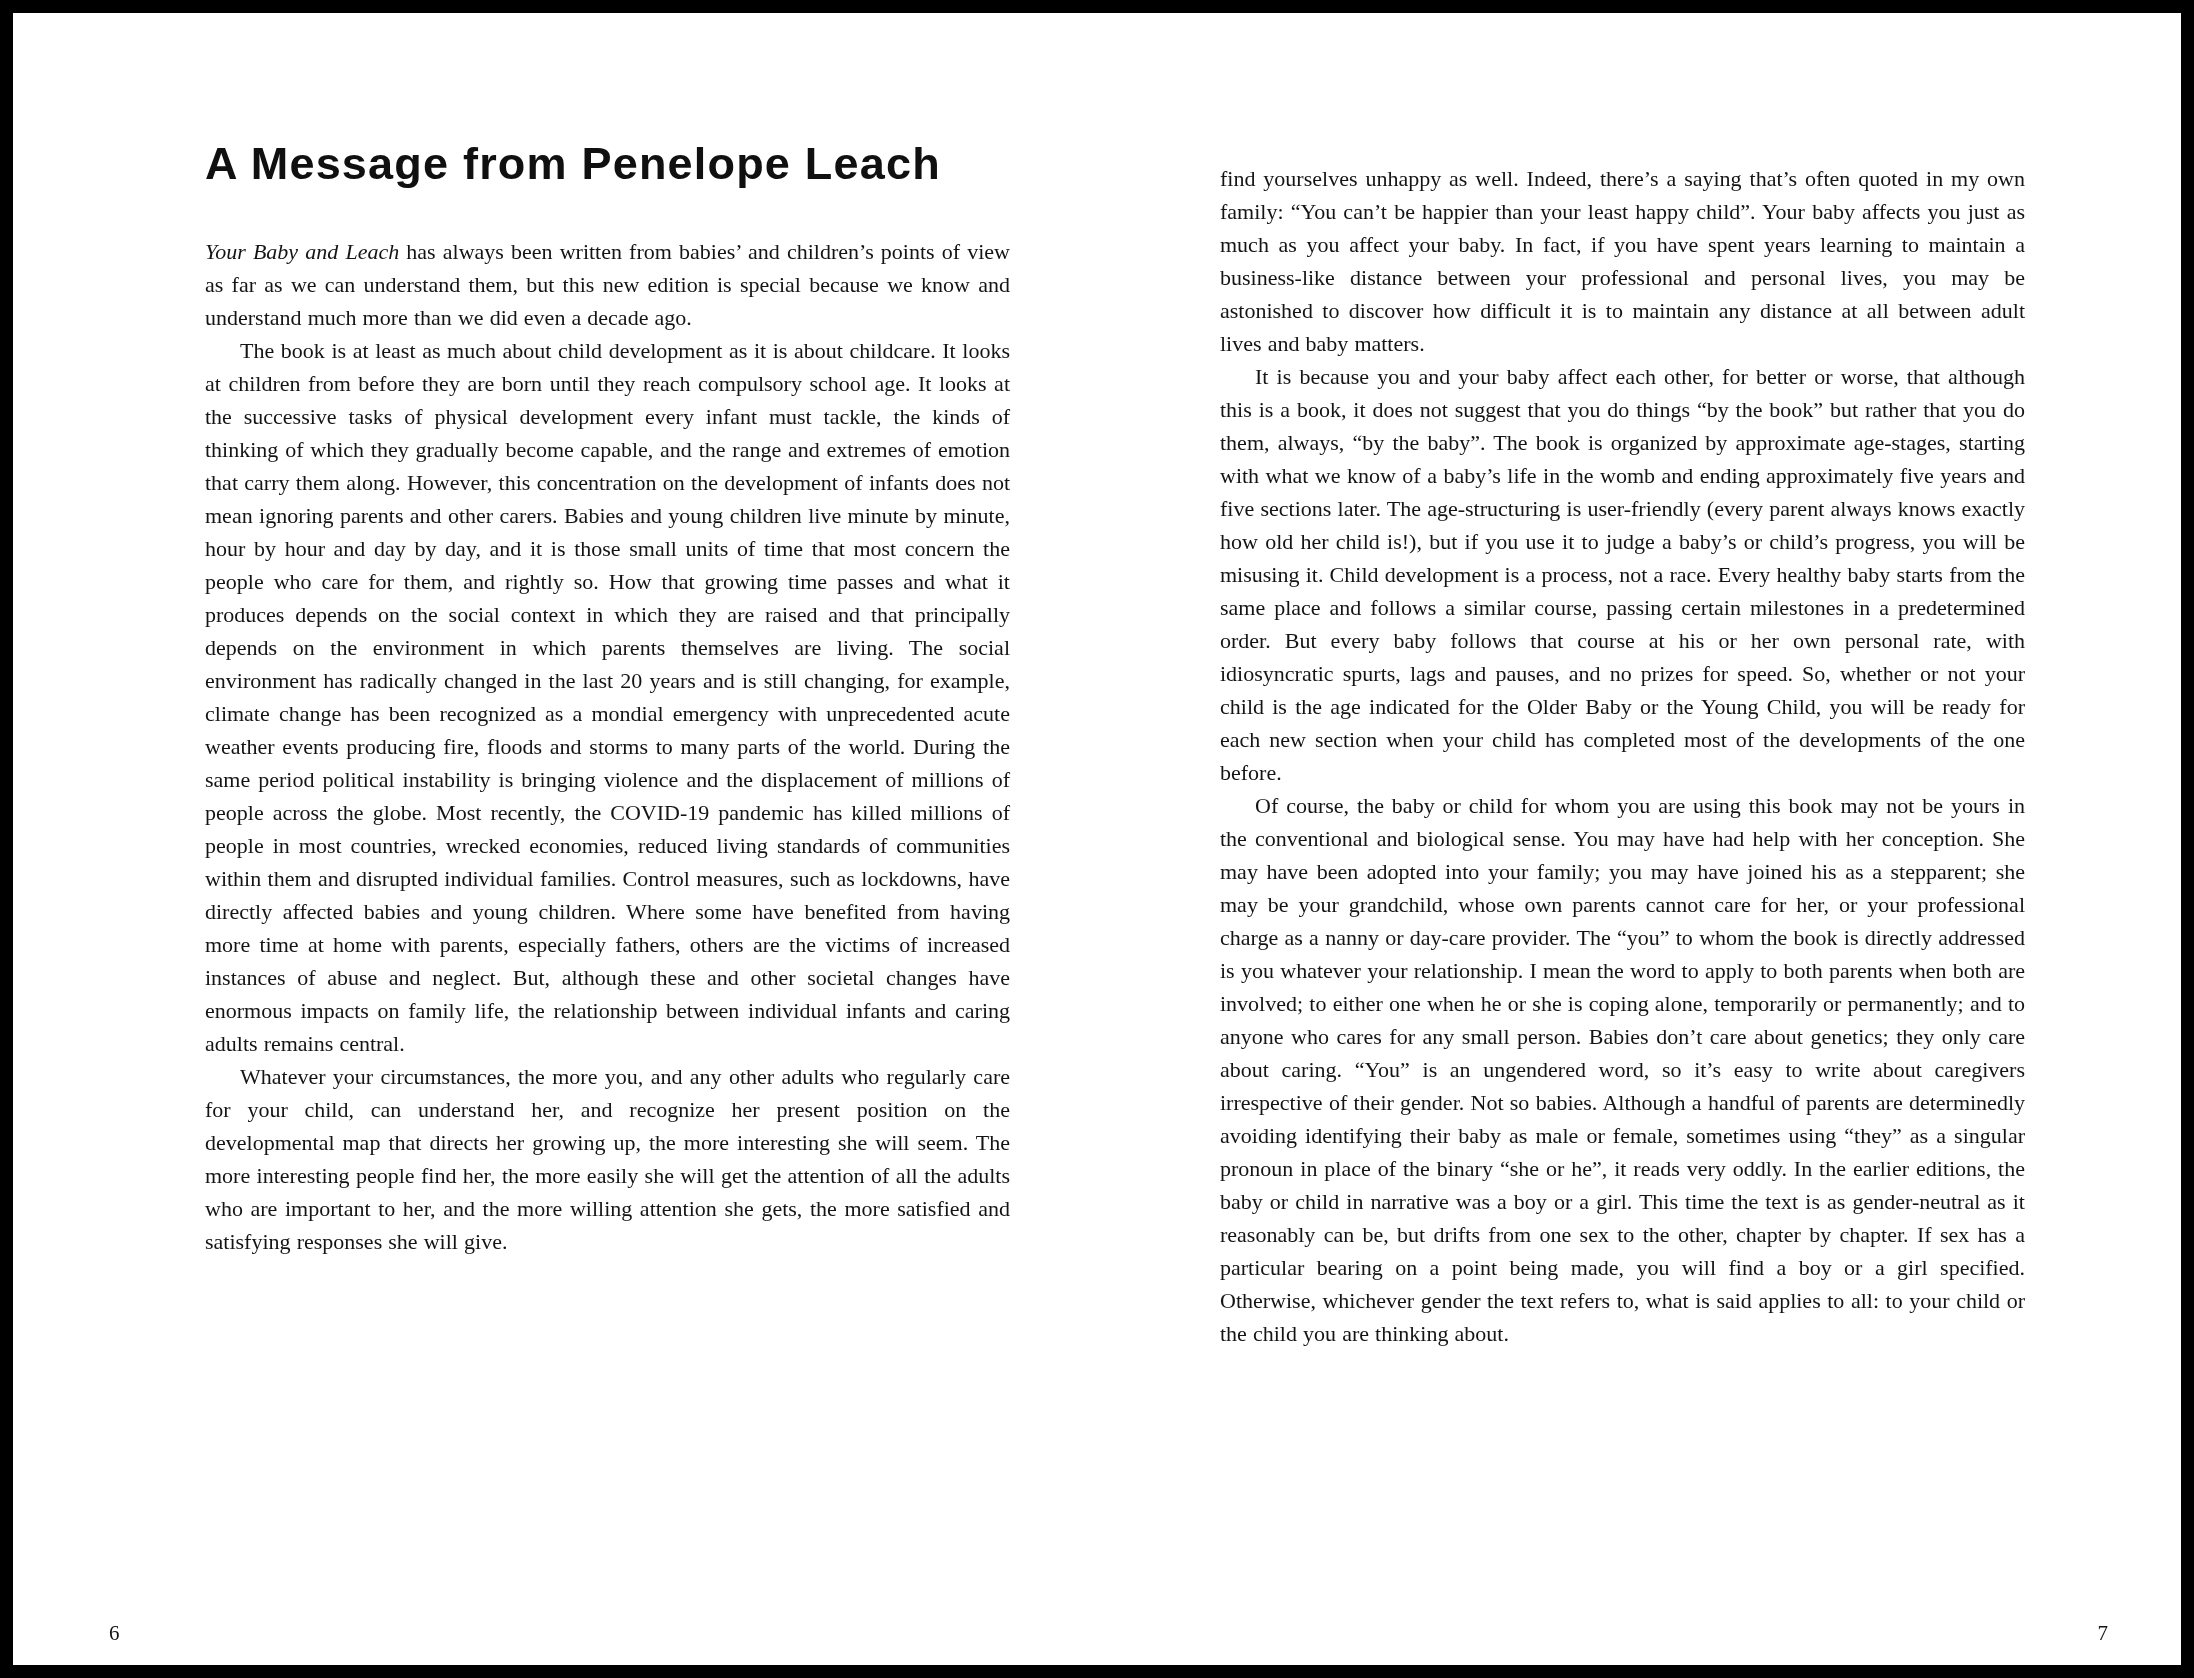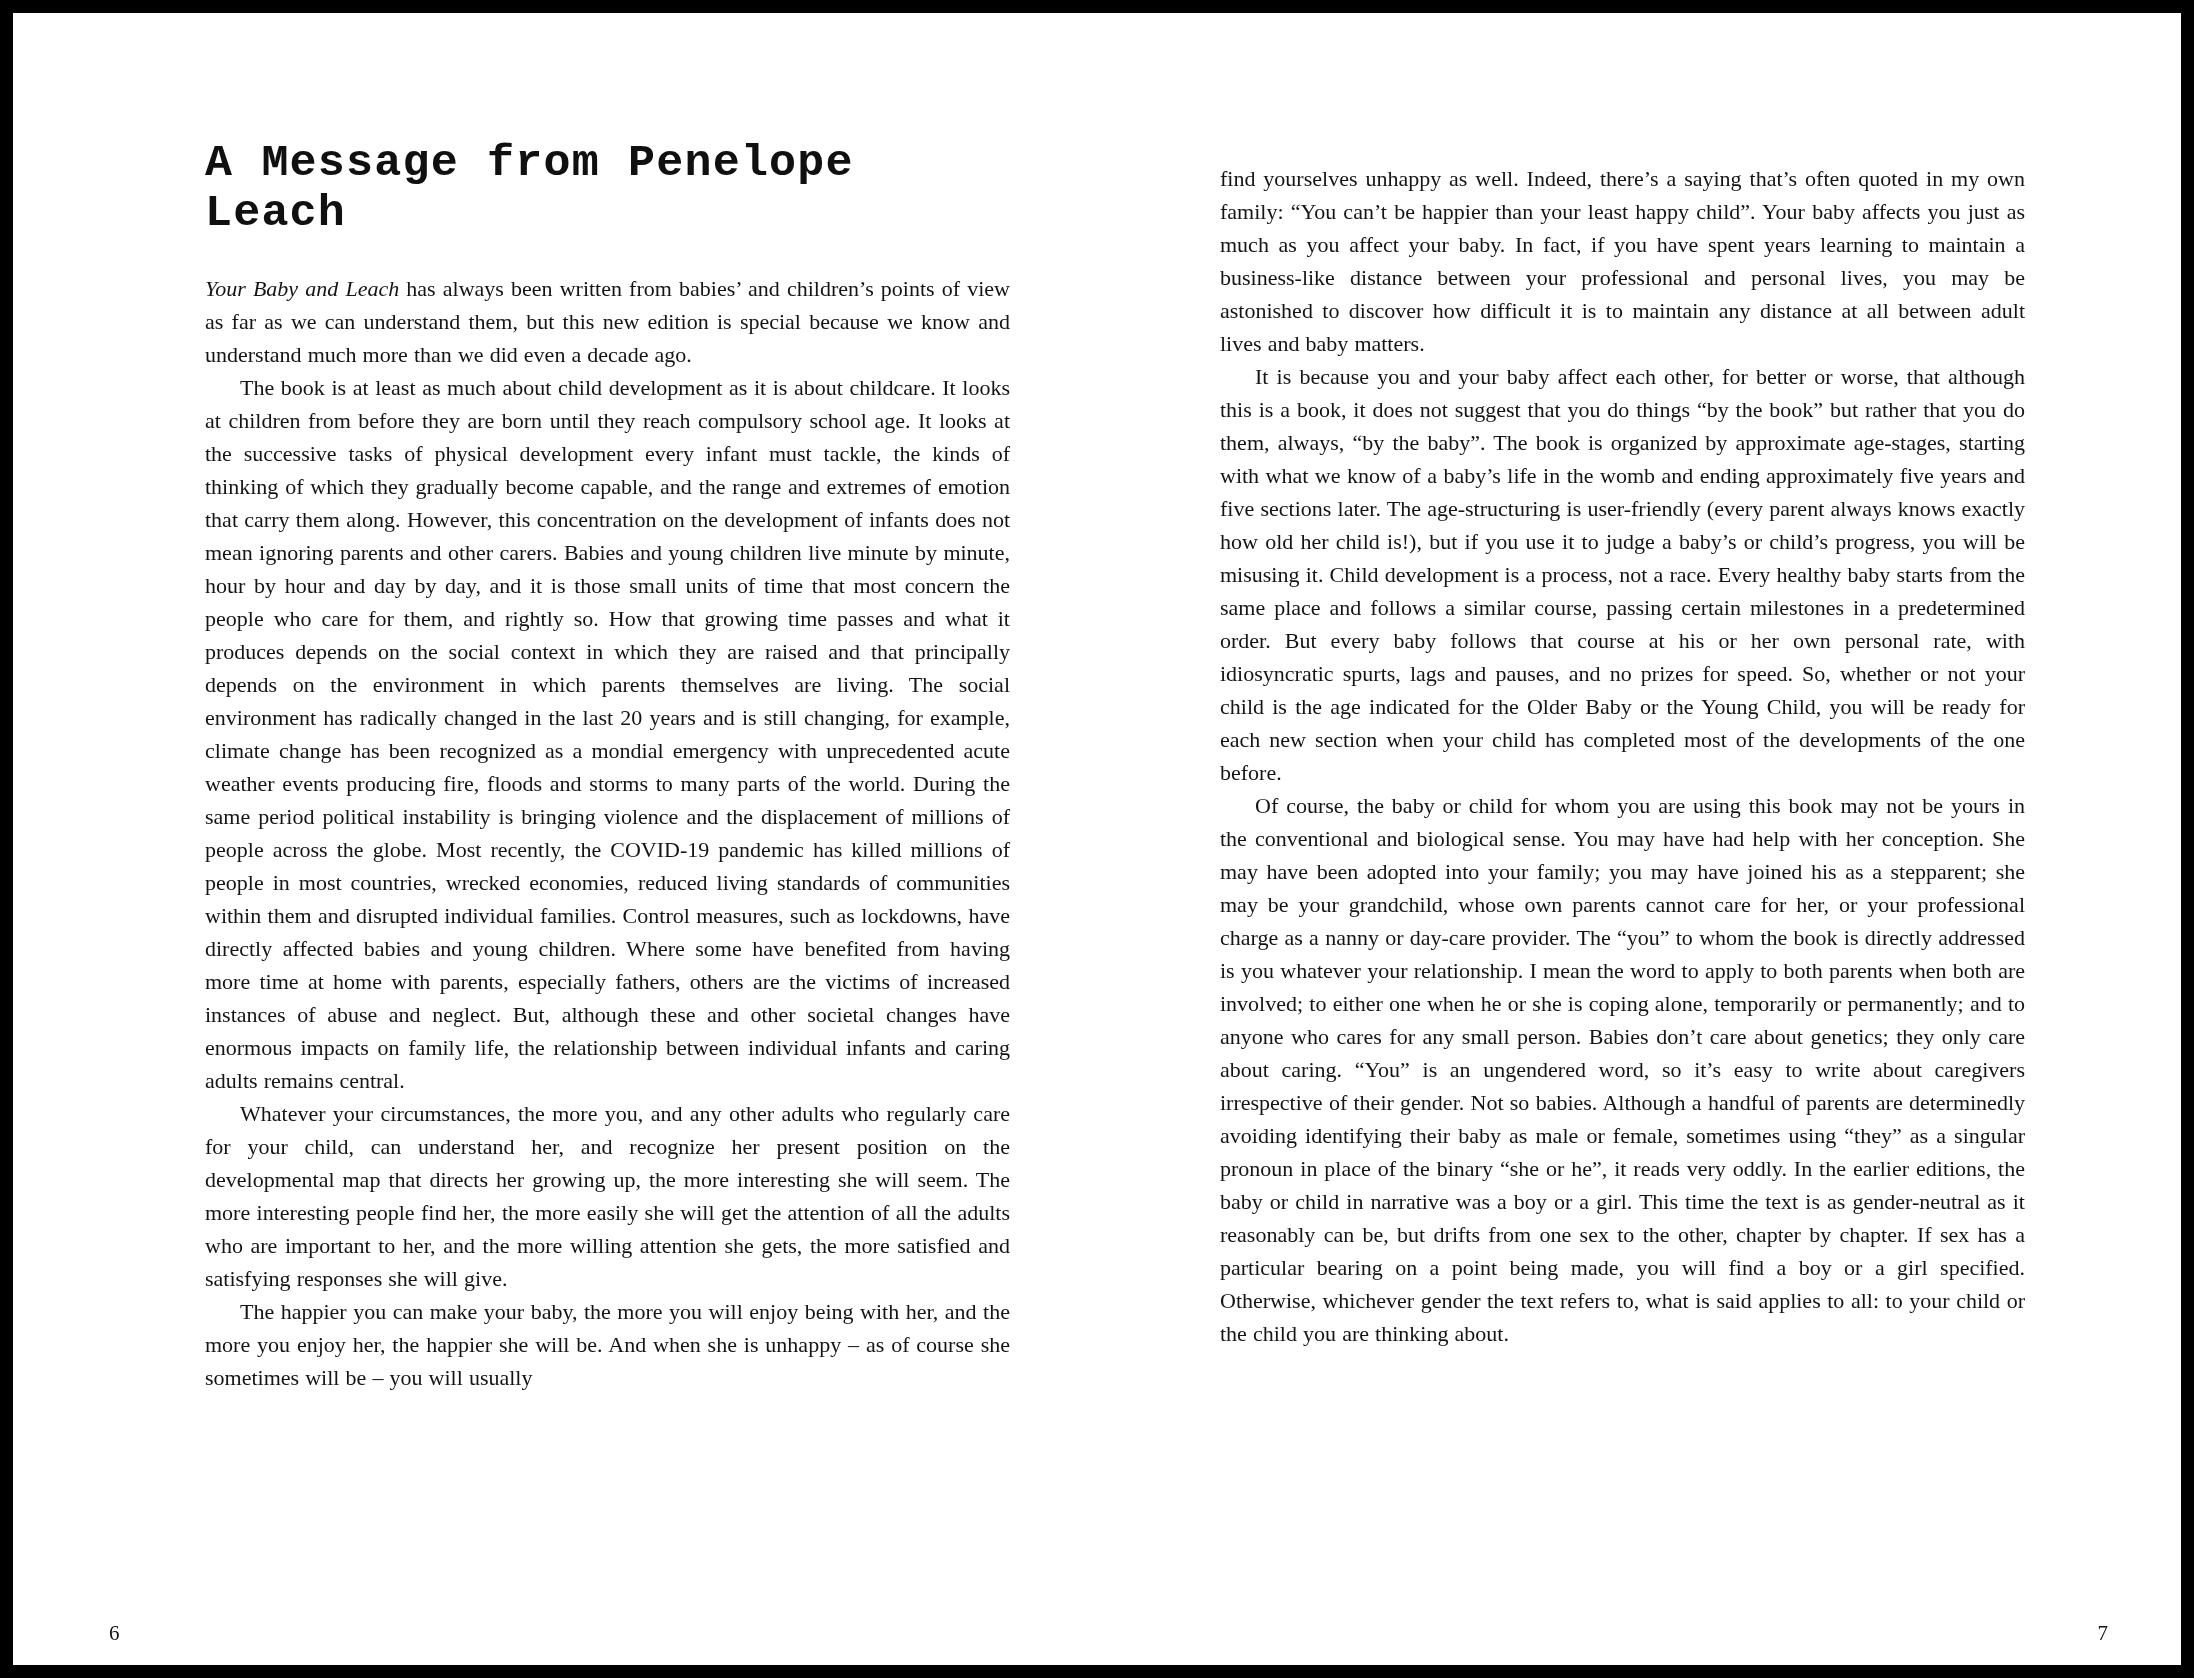--- a/index.html
+++ b/index.html
@@ -26,26 +26,26 @@
     left: 192px;
     top: 126px;
     width: 805px;
   }
   .page-col.right {
     left: 1207px;
     top: 149px;
     width: 805px;
   }
   .heading {
-    font-family: Liberation Mono, monospace;
+    font-family: Liberation Sans, sans-serif;
     font-weight: 700;
     font-size: 45px;
     letter-spacing: 1.2px;
     line-height: 1.1;
-    margin: 0 0 34px 0;
+    margin: 0 0 46px 0;
     color: #101010;
     text-align: left;
   }
   .body {
     font-size: 22px;
     line-height: 33px;
     margin: 0;
     word-spacing: 0.6px;
   }
   .indent {
@@ -74,21 +74,20 @@
 
   <div class="page-col left">
     <h1 class="heading">A Message from Penelope Leach</h1>
 
     <p class="body"><span class="italic">Your Baby and Leach</span><span> has always been written from babies’ and children’s points of view as far as we can understand them, but this new edition is special because we know and understand much more than we did even a decade ago.</span></p>
 
     <p class="body indent">The book is at least as much about child development as it is about childcare. It looks at children from before they are born until they reach compulsory school age. It looks at the successive tasks of physical development every infant must tackle, the kinds of thinking of which they gradually become capable, and the range and extremes of emotion that carry them along. However, this concentration on the development of infants does not mean ignoring parents and other carers. Babies and young children live minute by minute, hour by hour and day by day, and it is those small units of time that most concern the people who care for them, and rightly so. How that growing time passes and what it produces depends on the social context in which they are raised and that principally depends on the environment in which parents themselves are living. The social environment has radically changed in the last 20 years and is still changing, for example, climate change has been recognized as a mondial emergency with unprecedented acute weather events producing fire, floods and storms to many parts of the world. During the same period political instability is bringing violence and the displacement of millions of people across the globe. Most recently, the COVID-19 pandemic has killed millions of people in most countries, wrecked economies, reduced living standards of communities within them and disrupted individual families. Control measures, such as lockdowns, have directly affected babies and young children. Where some have benefited from having more time at home with parents, especially fathers, others are the victims of increased instances of abuse and neglect. But, although these and other societal changes have enormous impacts on family life, the relationship between individual infants and caring adults remains central.</p>
 
     <p class="body indent">Whatever your circumstances, the more you, and any other adults who regularly care for your child, can understand her, and recognize her present position on the developmental map that directs her growing up, the more interesting she will seem. The more interesting people find her, the more easily she will get the attention of all the adults who are important to her, and the more willing attention she gets, the more satisfied and satisfying responses she will give.</p>
 
-    <p class="body indent">The happier you can make your baby, the more you will enjoy being with her, and the more you enjoy her, the happier she will be. And when she is unhappy – as of course she sometimes will be – you will usually</p>
   </div>
 
   <div class="page-col right">
     <p class="body">find yourselves unhappy as well. Indeed, there’s a saying that’s often quoted in my own family: “You can’t be happier than your least happy child”. Your baby affects you just as much as you affect your baby. In fact, if you have spent years learning to maintain a business-like distance between your professional and personal lives, you may be astonished to discover how difficult it is to maintain any distance at all between adult lives and baby matters.</p>
 
     <p class="body indent">It is because you and your baby affect each other, for better or worse, that although this is a book, it does not suggest that you do things “by the book” but rather that you do them, always, “by the baby”. The book is organized by approximate age-stages, starting with what we know of a baby’s life in the womb and ending approximately five years and five sections later. The age-structuring is user-friendly (every parent always knows exactly how old her child is!), but if you use it to judge a baby’s or child’s progress, you will be misusing it. Child development is a process, not a race. Every healthy baby starts from the same place and follows a similar course, passing certain milestones in a predetermined order. But every baby follows that course at his or her own personal rate, with idiosyncratic spurts, lags and pauses, and no prizes for speed. So, whether or not your child is the age indicated for the Older Baby or the Young Child, you will be ready for each new section when your child has completed most of the developments of the one before.</p>
 
     <p class="body indent">Of course, the baby or child for whom you are using this book may not be yours in the conventional and biological sense. You may have had help with her conception. She may have been adopted into your family; you may have joined his as a stepparent; she may be your grandchild, whose own parents cannot care for her, or your professional charge as a nanny or day-care provider. The “you” to whom the book is directly addressed is you whatever your relationship. I mean the word to apply to both parents when both are involved; to either one when he or she is coping alone, temporarily or permanently; and to anyone who cares for any small person. Babies don’t care about genetics; they only care about caring. “You” is an ungendered word, so it’s easy to write about caregivers irrespective of their gender. Not so babies. Although a handful of parents are determinedly avoiding identifying their baby as male or female, sometimes using “they” as a singular pronoun in place of the binary “she or he”, it reads very oddly. In the earlier editions, the baby or child in narrative was a boy or a girl. This time the text is as gender-neutral as it reasonably can be, but drifts from one sex to the other, chapter by chapter. If sex has a particular bearing on a point being made, you will find a boy or a girl specified. Otherwise, whichever gender the text refers to, what is said applies to all: to your child or the child you are thinking about.</p>
   </div>
 

